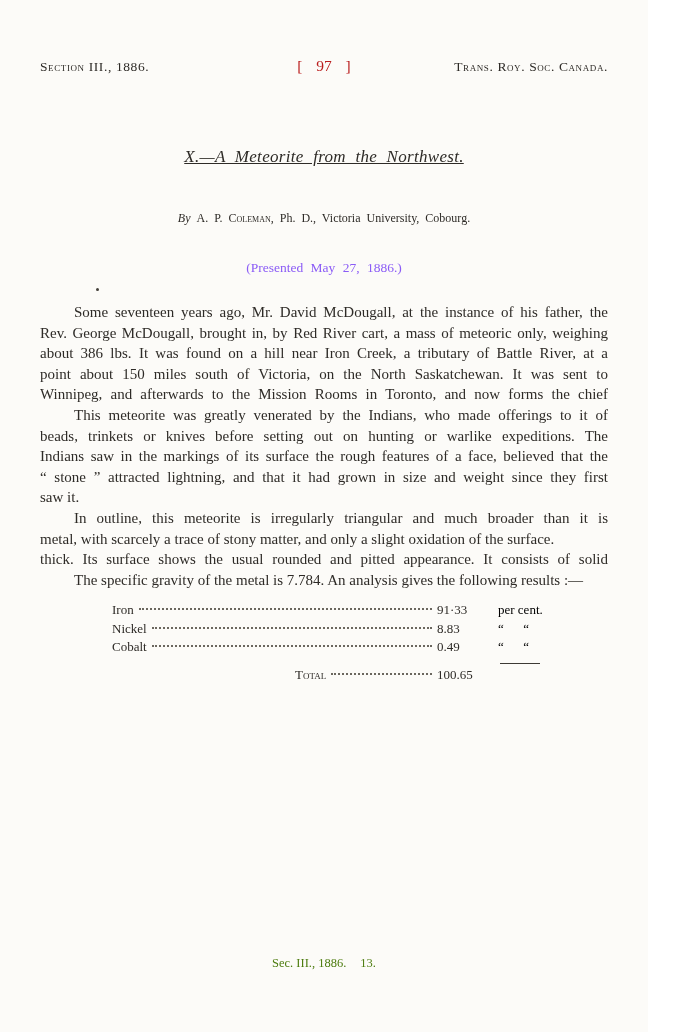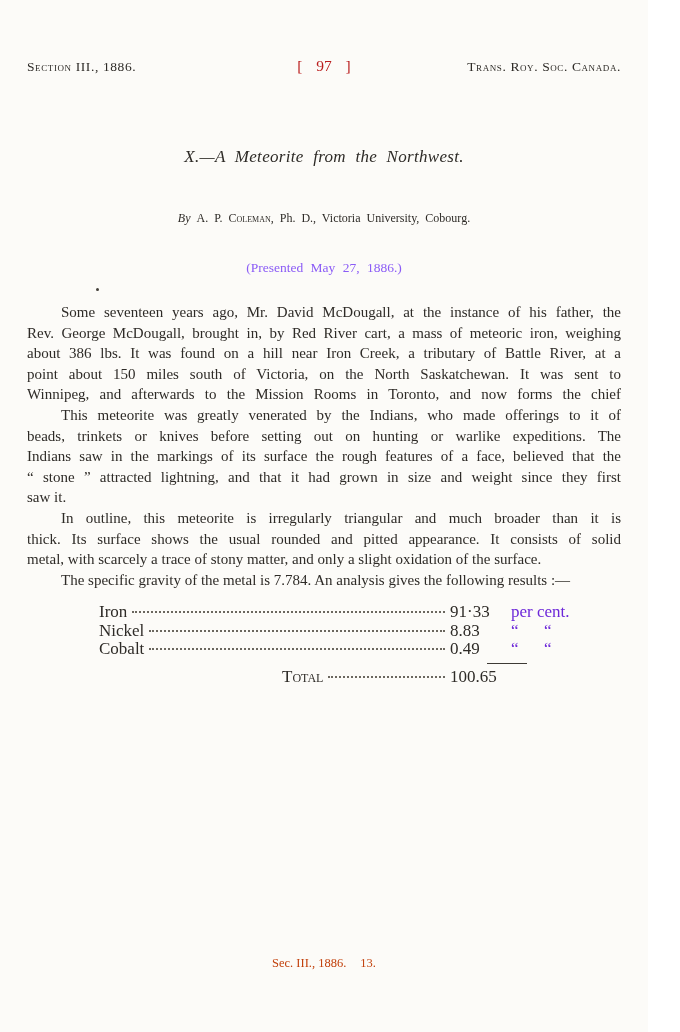--- a/index.html
+++ b/index.html
@@ -1,21 +1,21 @@
 <!DOCTYPE html>
 <html><head>
 <meta charset="utf-8">
 <style>
   html, body { margin: 0; padding: 0; background: #ffffff; }
   .page {
     position: relative;
     width: 648px;
     height: 1032px;
     box-sizing: border-box;
-    padding: 0 27px;
+    padding: 0 40px;
     background: #fcfbf8;
     font-family: "Liberation Serif", "DejaVu Serif", serif;
     color: #2e2b27;
     overflow: hidden;
   }
   
   .running-head {
     display: grid;
     grid-template-columns: 1fr auto 1fr;
     align-items: baseline;
@@ -27,20 +27,21 @@
   .rh-right { font-variant: small-caps; letter-spacing: 0.6px; justify-self: end; }
 
   
   .title {
     margin-top: 72px;
     text-align: center;
     font-style: italic;
     font-size: 17px;
     word-spacing: 5px;
     letter-spacing: 0.3px;
+    text-decoration: underline;
   }
   .byline {
     margin-top: 44px;
     text-align: center;
     font-size: 12px;
     word-spacing: 3px;
   }
   .byline .by { font-style: italic; }
   .sc { font-variant: small-caps; }
   .presented {
@@ -52,58 +53,58 @@
   }
 
   
   .body-text { margin-top: 26px; font-size: 15px; line-height: 20.6px; }
   .para { margin: 0; }
   .para .tline { text-align-last: justify; }
   .para .tline.tlast { text-align-last: left; }
   .para .tline:first-child { text-indent: 34px; }
 
   
-  .analysis { margin-top: 12px; font-size: 17px; }
+  .analysis { margin-top: 12px; font-size: 13px; }
   .a-row {
     display: flex;
     align-items: baseline;
     margin-left: 72px;
     margin-right: 40px;
     height: 18.2px;
   }
   .a-label { white-space: nowrap; }
   .leader {
     flex: 1;
     border-bottom: 2px dotted #6b675f;
     margin: 0 5px;
     transform: translateY(-4px);
   }
   .a-value { width: 52px; white-space: nowrap; }
-  .a-unit  { width: 70px; padding-left: 9px; white-space: pre; color: #6d28d9; }
+  .a-unit  { width: 70px; padding-left: 9px; white-space: pre; color: #000000; }
   .sum-rule {
     margin: 6px 0 3px 460px;
     width: 40px;
     border-top: 1.6px solid #3d3a35;
   }
   .total-row {
     display: flex;
     align-items: baseline;
     margin-left: 255px;
     margin-right: 119px;
     height: 18.2px;
   }
 
   
   .footer {
     position: absolute;
     left: 0; right: 0;
     top: 956px;
     text-align: center;
     font-size: 12.5px;
-    color: #c2410c;
+    color: #4d7c0f;
   }
   .footer .f-sig { margin-left: 14px; }
 
   
   .speck {
     position: absolute;
     left: 96px; top: 288px;
     width: 3px; height: 3px;
     background: #44403a;
     border-radius: 50%;
@@ -126,36 +127,36 @@
     <span class="by">By</span>
     <span class="sc">A. P. Coleman,</span>
     <span>Ph. D., Victoria University, Cobourg.</span>
   </div>
 
   <div class="presented">(Presented May 27, 1886.)</div>
 
   <div class="body-text">
     <div class="para">
         <div class="tline">Some seventeen years ago, Mr. David McDougall, at the instance of his father, the</div>
-        <div class="tline">Rev. George McDougall, brought in, by Red River cart, a mass of meteoric iron, weighing</div>
+        <div class="tline">Rev. George McDougall, brought in, by Red River cart, a mass of meteoric only, weighing</div>
         <div class="tline">about 386 lbs. It was found on a hill near Iron Creek, a tributary of Battle River, at a</div>
         <div class="tline">point about 150 miles south of Victoria, on the North Saskatchewan. It was sent to</div>
         <div class="tline">Winnipeg, and afterwards to the Mission Rooms in Toronto, and now forms the chief</div>
       </div>
     <div class="para">
         <div class="tline">This meteorite was greatly venerated by the Indians, who made offerings to it of</div>
         <div class="tline">beads, trinkets or knives before setting out on hunting or warlike expeditions. The</div>
         <div class="tline">Indians saw in the markings of its surface the rough features of a face, believed that the</div>
         <div class="tline">“ stone ” attracted lightning, and that it had grown in size and weight since they first</div>
         <div class="tline tlast">saw it.</div>
       </div>
     <div class="para">
         <div class="tline">In outline, this meteorite is irregularly triangular and much broader than it is</div>
+        <div class="tline tlast">metal, with scarcely a trace of stony matter, and only a slight oxidation of the surface.</div>
         <div class="tline">thick. Its surface shows the usual rounded and pitted appearance. It consists of solid</div>
-        <div class="tline tlast">metal, with scarcely a trace of stony matter, and only a slight oxidation of the surface.</div>
       </div>
     <div class="para">
         <div class="tline tlast">The specific gravity of the metal is 7.784. An analysis gives the following results :—</div>
       </div>
   </div>
 
   <div class="analysis">
     <div class="a-row">
       <span class="a-label">Iron</span>
       <span class="leader"></span>

